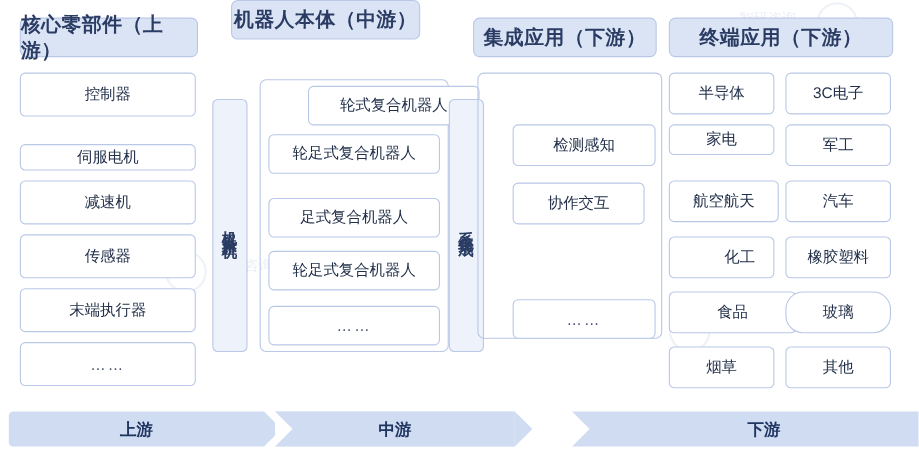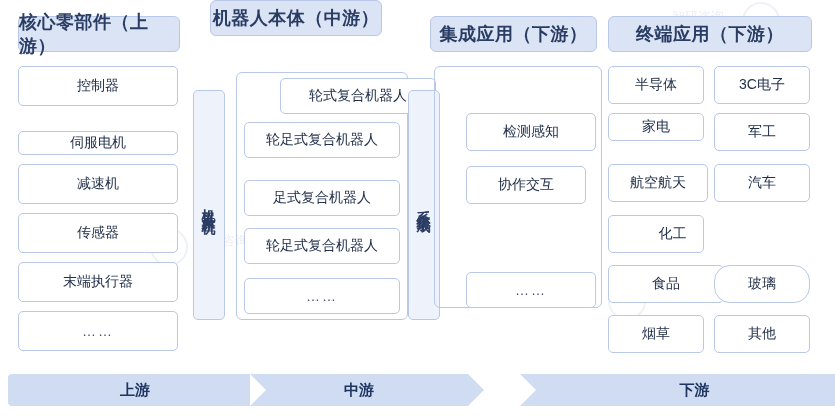--- a/index.html
+++ b/index.html
@@ -152,25 +152,26 @@
   <div class="box" style="left:608px;top:66px;width:96px;height:38px;">半导体</div>
   <div class="box" style="left:608px;top:113px;width:96px;height:28px;">家电</div>
   <div class="box" style="left:608px;top:164px;width:100px;height:38px;">航空航天</div>
   <div class="box" style="left:608px;top:215px;width:96px;height:38px;padding-left:33px;">化工</div>
   <div class="box" style="left:608px;top:265px;width:116px;height:38px;">食品</div>
   <div class="box" style="left:608px;top:315px;width:96px;height:38px;">烟草</div>
 
   <div class="box" style="left:714px;top:66px;width:96px;height:38px;">3C电子</div>
   <div class="box" style="left:714px;top:113px;width:96px;height:38px;">军工</div>
   <div class="box" style="left:714px;top:164px;width:96px;height:38px;">汽车</div>
+  <div class="box" style="left:714px;top:215px;width:96px;height:38px;">橡胶塑料</div>
   <div class="box" style="left:714px;top:265px;width:96px;height:38px;border-radius:16px;">玻璃</div>
   <div class="box" style="left:714px;top:315px;width:96px;height:38px;">其他</div>
 
   <div class="band">
-    <div class="seg first" style="left:0px;width:232px;padding-left:11px;">
+    <div class="seg first" style="left:0px;width:232px;">
       <span class="lbl">上游</span>
     </div>
     <div class="seg notch" style="left:242px;width:218px;">
       <span class="lbl">中游</span>
     </div>
     <div class="seg notch last" style="left:488px;width:349px;margin-left:24px;">
       <span class="lbl">下游</span>
     </div>
   </div>
 

